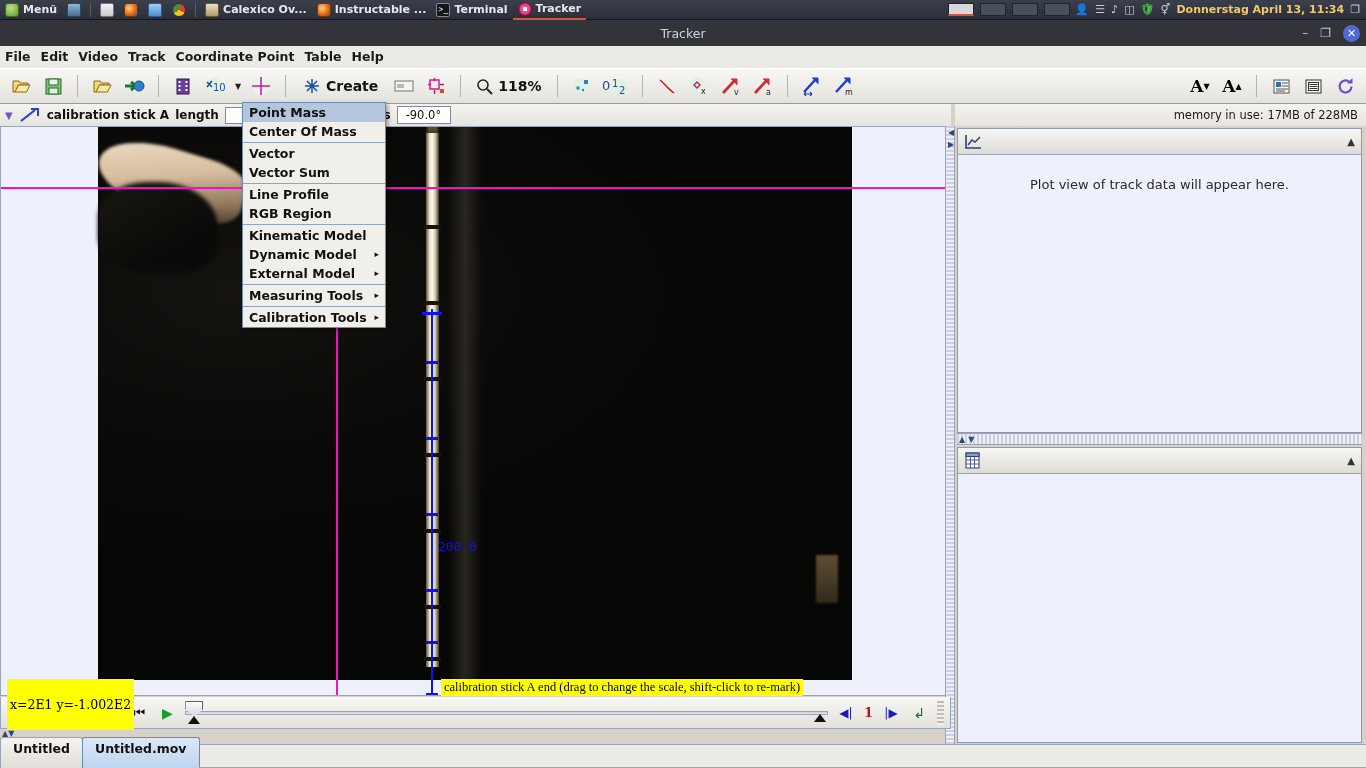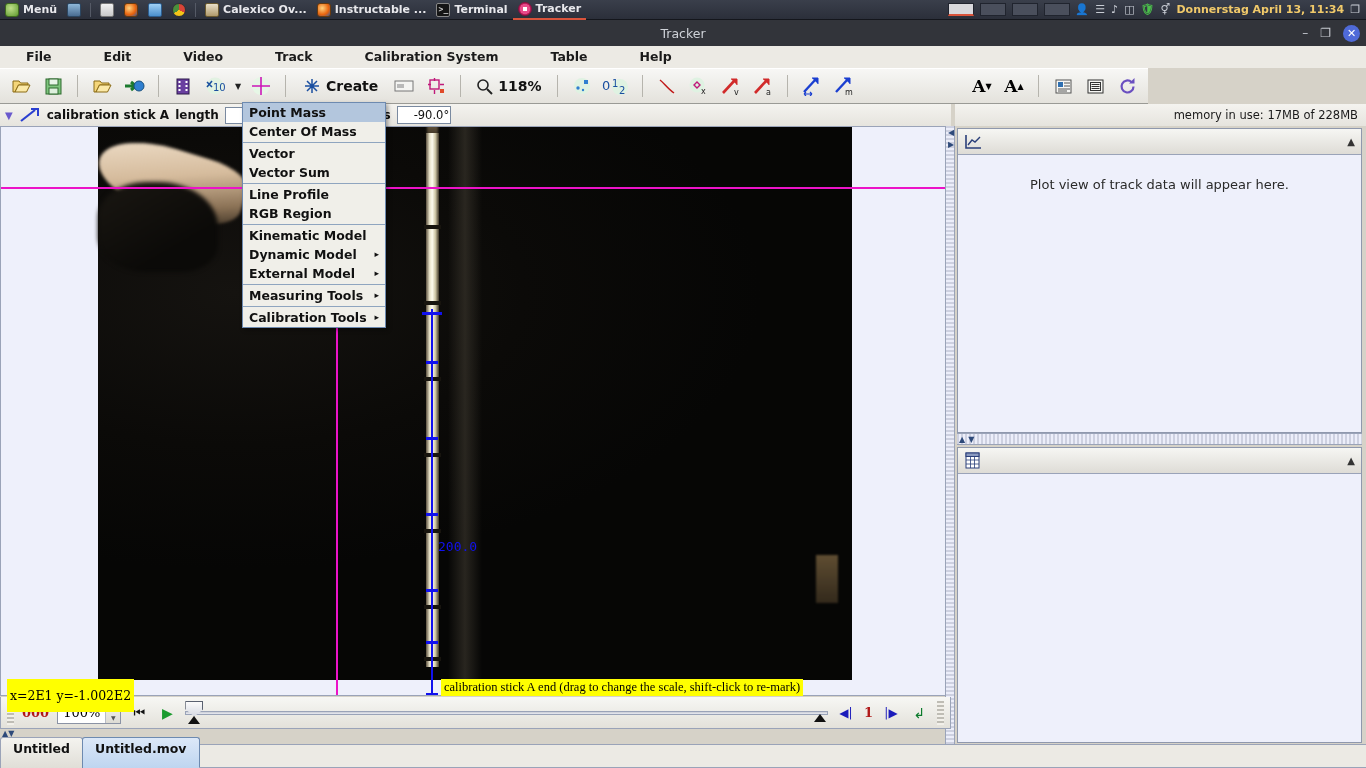--- a/index.html
+++ b/index.html
@@ -49,25 +49,25 @@
   .wc { font-size: 12px; color: #c6c9d0; cursor: default; }
   #wc-close { width: 17px; height: 17px; border-radius: 50%; background: #4f6ad8; color: #fff;
               font-size: 11px; line-height: 17px; text-align: center; }
 
   
   #menubar {
     position: absolute; left: 0; top: 46px; width: 1366px; height: 22px;
     background: #eceae4; display: flex; align-items: center;
     font-size: 12.5px; font-weight: bold; color: #1a1a1a;
   }
-  .menu-item { padding: 0 26px; height: 22px; line-height: 22px; }
+  .menu-item { padding: 0 5px; height: 22px; line-height: 22px; }
 
   
   #toolbar {
-    position: absolute; left: 0; top: 68px; width: 1148px; height: 36px;
+    position: absolute; left: 0; top: 68px; width: 1366px; height: 36px;
     background: linear-gradient(#f7f7f5, #e4e2dc);
     border-top: 1px solid #fff; border-bottom: 1px solid #9a9a95;
     display: flex; align-items: center; padding: 0 6px; gap: 2px;
   }
   .tbtn { width: 30px; height: 28px; display: flex; align-items: center; justify-content: center;
           border: 1px solid transparent; border-radius: 3px; font-size: 15px; }
   .tsep { width: 1px; height: 22px; background: #b6b4ad; margin: 0 7px; }
   #create-btn { display: flex; align-items: center; gap: 6px; padding: 0 8px; height: 28px;
                 font-size: 14px; font-weight: bold; color: #111; border: 1px solid transparent; border-radius: 3px; }
   #zoom-btn { display: flex; align-items: center; gap: 5px; padding: 0 6px; height: 28px;
@@ -78,21 +78,21 @@
   
   #trackbar {
     position: absolute; left: 0; top: 104px; width: 951px; height: 22px;
     background: linear-gradient(#f4f3ef, #e6e4de);
     display: flex; align-items: center; gap: 6px; padding: 0 5px;
     font-size: 12px; font-weight: bold; color: #111;
   }
   #tb-tri { color: #6a5acd; font-size: 10px; }
   #length-field { width: 120px; height: 17px; background: #fff; border: 1px solid #7a8aa0; }
   #xaxis-field { width: 54px; height: 18px; background: #fff; border: 1px solid #7a8aa0;
-                 font-size: 11.5px; font-weight: normal; padding: 0 16px; line-height: 16px; color: #111; }
+                 font-size: 11.5px; font-weight: normal; padding: 0 8px; line-height: 16px; color: #111; }
   #memory {
     position: absolute; right: 0; top: 104px; width: 411px; height: 22px;
     background: linear-gradient(#f4f3ef, #e6e4de);
     display: flex; align-items: center; justify-content: flex-end;
     padding-right: 8px; font-size: 11.5px; color: #1a1a1a;
   }
 
   
   #dropdown {
     position: absolute; left: 242px; top: 102px; width: 144px;
@@ -149,21 +149,21 @@
   #axis-v { position: absolute; left: 335px; top: 0; width: 2px; height: 570px; background: #ec13c8; }
   
   #calline { position: absolute; left: 430px; top: 182px; width: 2px; height: 478px; background: #1111ee; }
   .cal-tick { position: absolute; width: 12px; height: 3px; background: #1111ee; left: 425px; }
   #cal-cross-h { position: absolute; left: 421px; top: 185px; width: 20px; height: 3px; background: #1111ee; }
   #cal-label { position: absolute; left: 437px; top: 412px; color: #1111ee;
     font-size: 13px; font-family: "DejaVu Sans Mono", monospace; }
   
   #coord-label {
     position: absolute; left: 7px; top: 679px; background: #ffff00; color: #000;
-    font-size: 12.5px; font-family: "DejaVu Serif", serif; padding: 9px 3px; white-space: nowrap; z-index: 40;
+    font-size: 12.5px; font-family: "DejaVu Serif", serif; padding: 18px 3px; white-space: nowrap; z-index: 40;
   }
   #hint-label {
     position: absolute; left: 441px; top: 679px; background: #ffff00; color: #000;
     font-size: 12.5px; font-family: Liberation Serif, serif; padding: 1px 3px; white-space: nowrap; z-index: 40;
   }
 
   
   #vsplit {
     position: absolute; left: 945px; top: 126px; width: 10px; height: 619px;
     background: repeating-linear-gradient(#cdd0e0 0 2px, #eceefa 2px 4px);
@@ -300,21 +300,21 @@
     <span class="wc">❐</span>
     <span id="wc-close">✕</span>
   </div>
 </div>
 
 <div id="menubar">
   <div class="menu-item">File</div>
   <div class="menu-item">Edit</div>
   <div class="menu-item">Video</div>
   <div class="menu-item">Track</div>
-  <div class="menu-item">Calibration System</div>
+  <div class="menu-item">Coordinate Point</div>
   <div class="menu-item">Table</div>
   <div class="menu-item">Help</div>
 </div>
 
 <div id="toolbar">
   <div class="tbtn">
     <svg width="19" height="17" viewBox="0 0 19 17">
         <path d="M1 14V3h6l1.6 2H16v2H6.5L3 14z" fill="#f5d67a" stroke="#8a6a14"></path>
         <path d="M3 14l3.5-7H18l-3.5 7z" fill="#fbe9a8" stroke="#8a6a14"></path>
       </svg>

